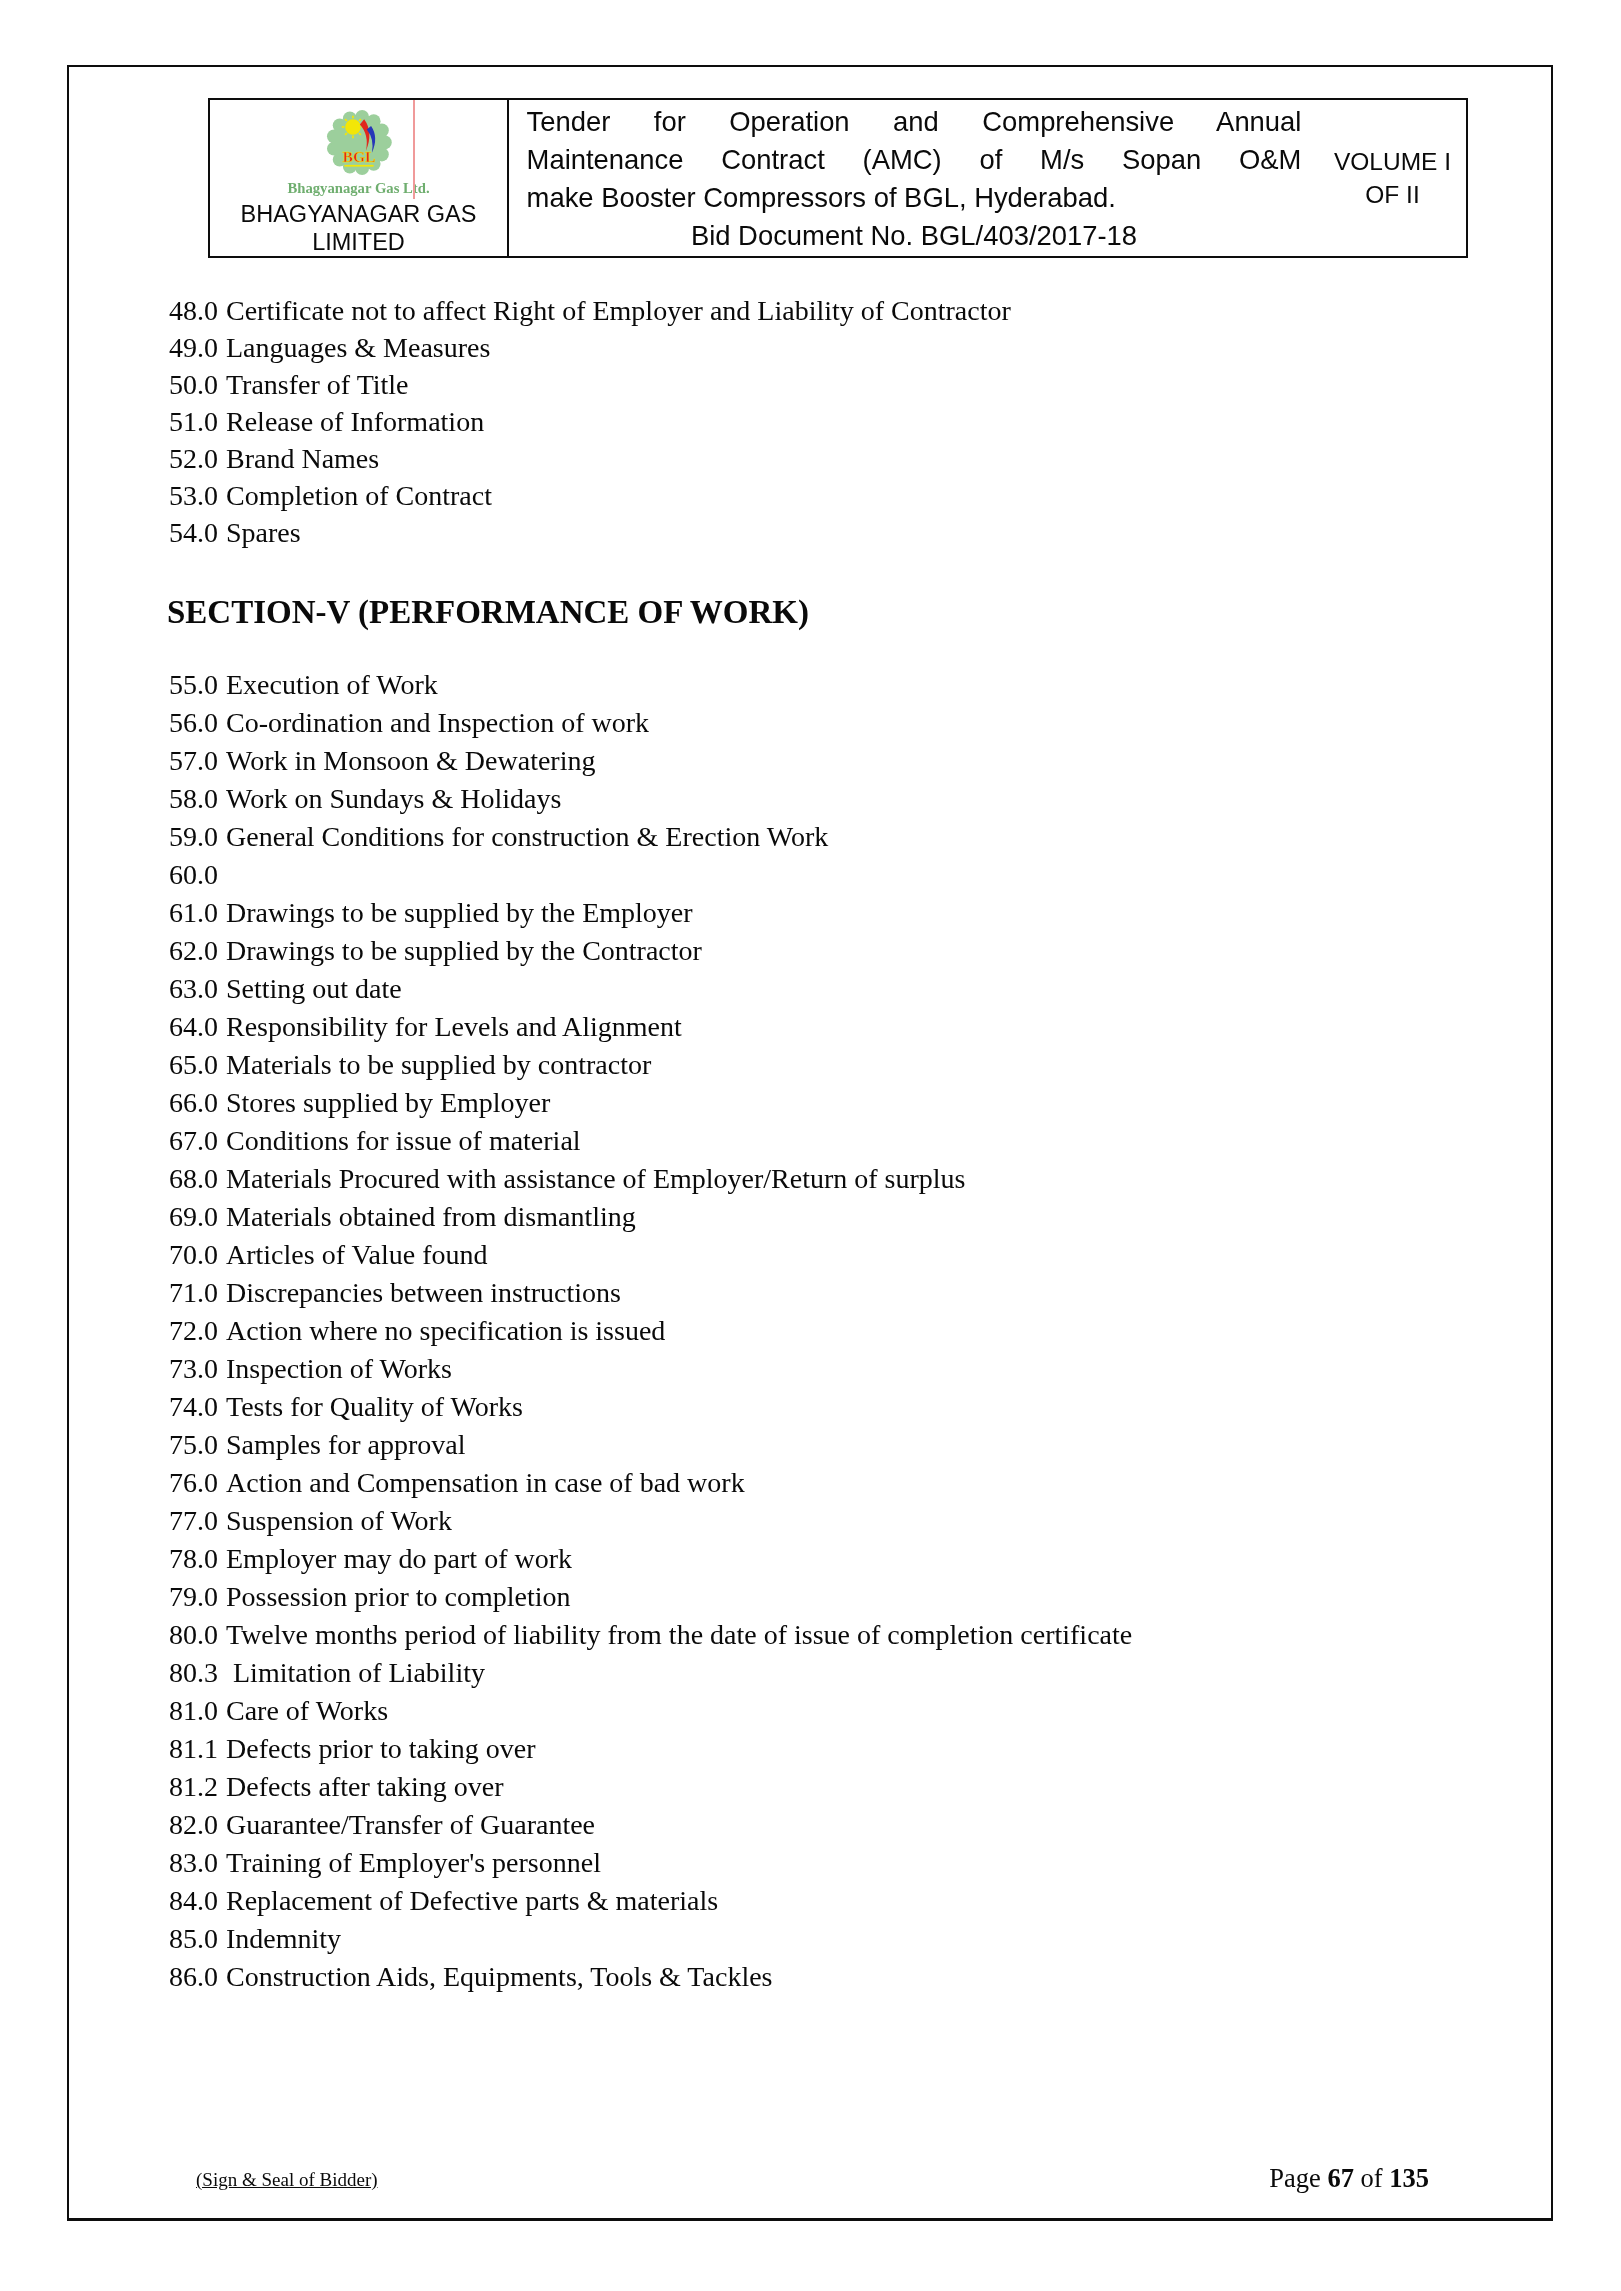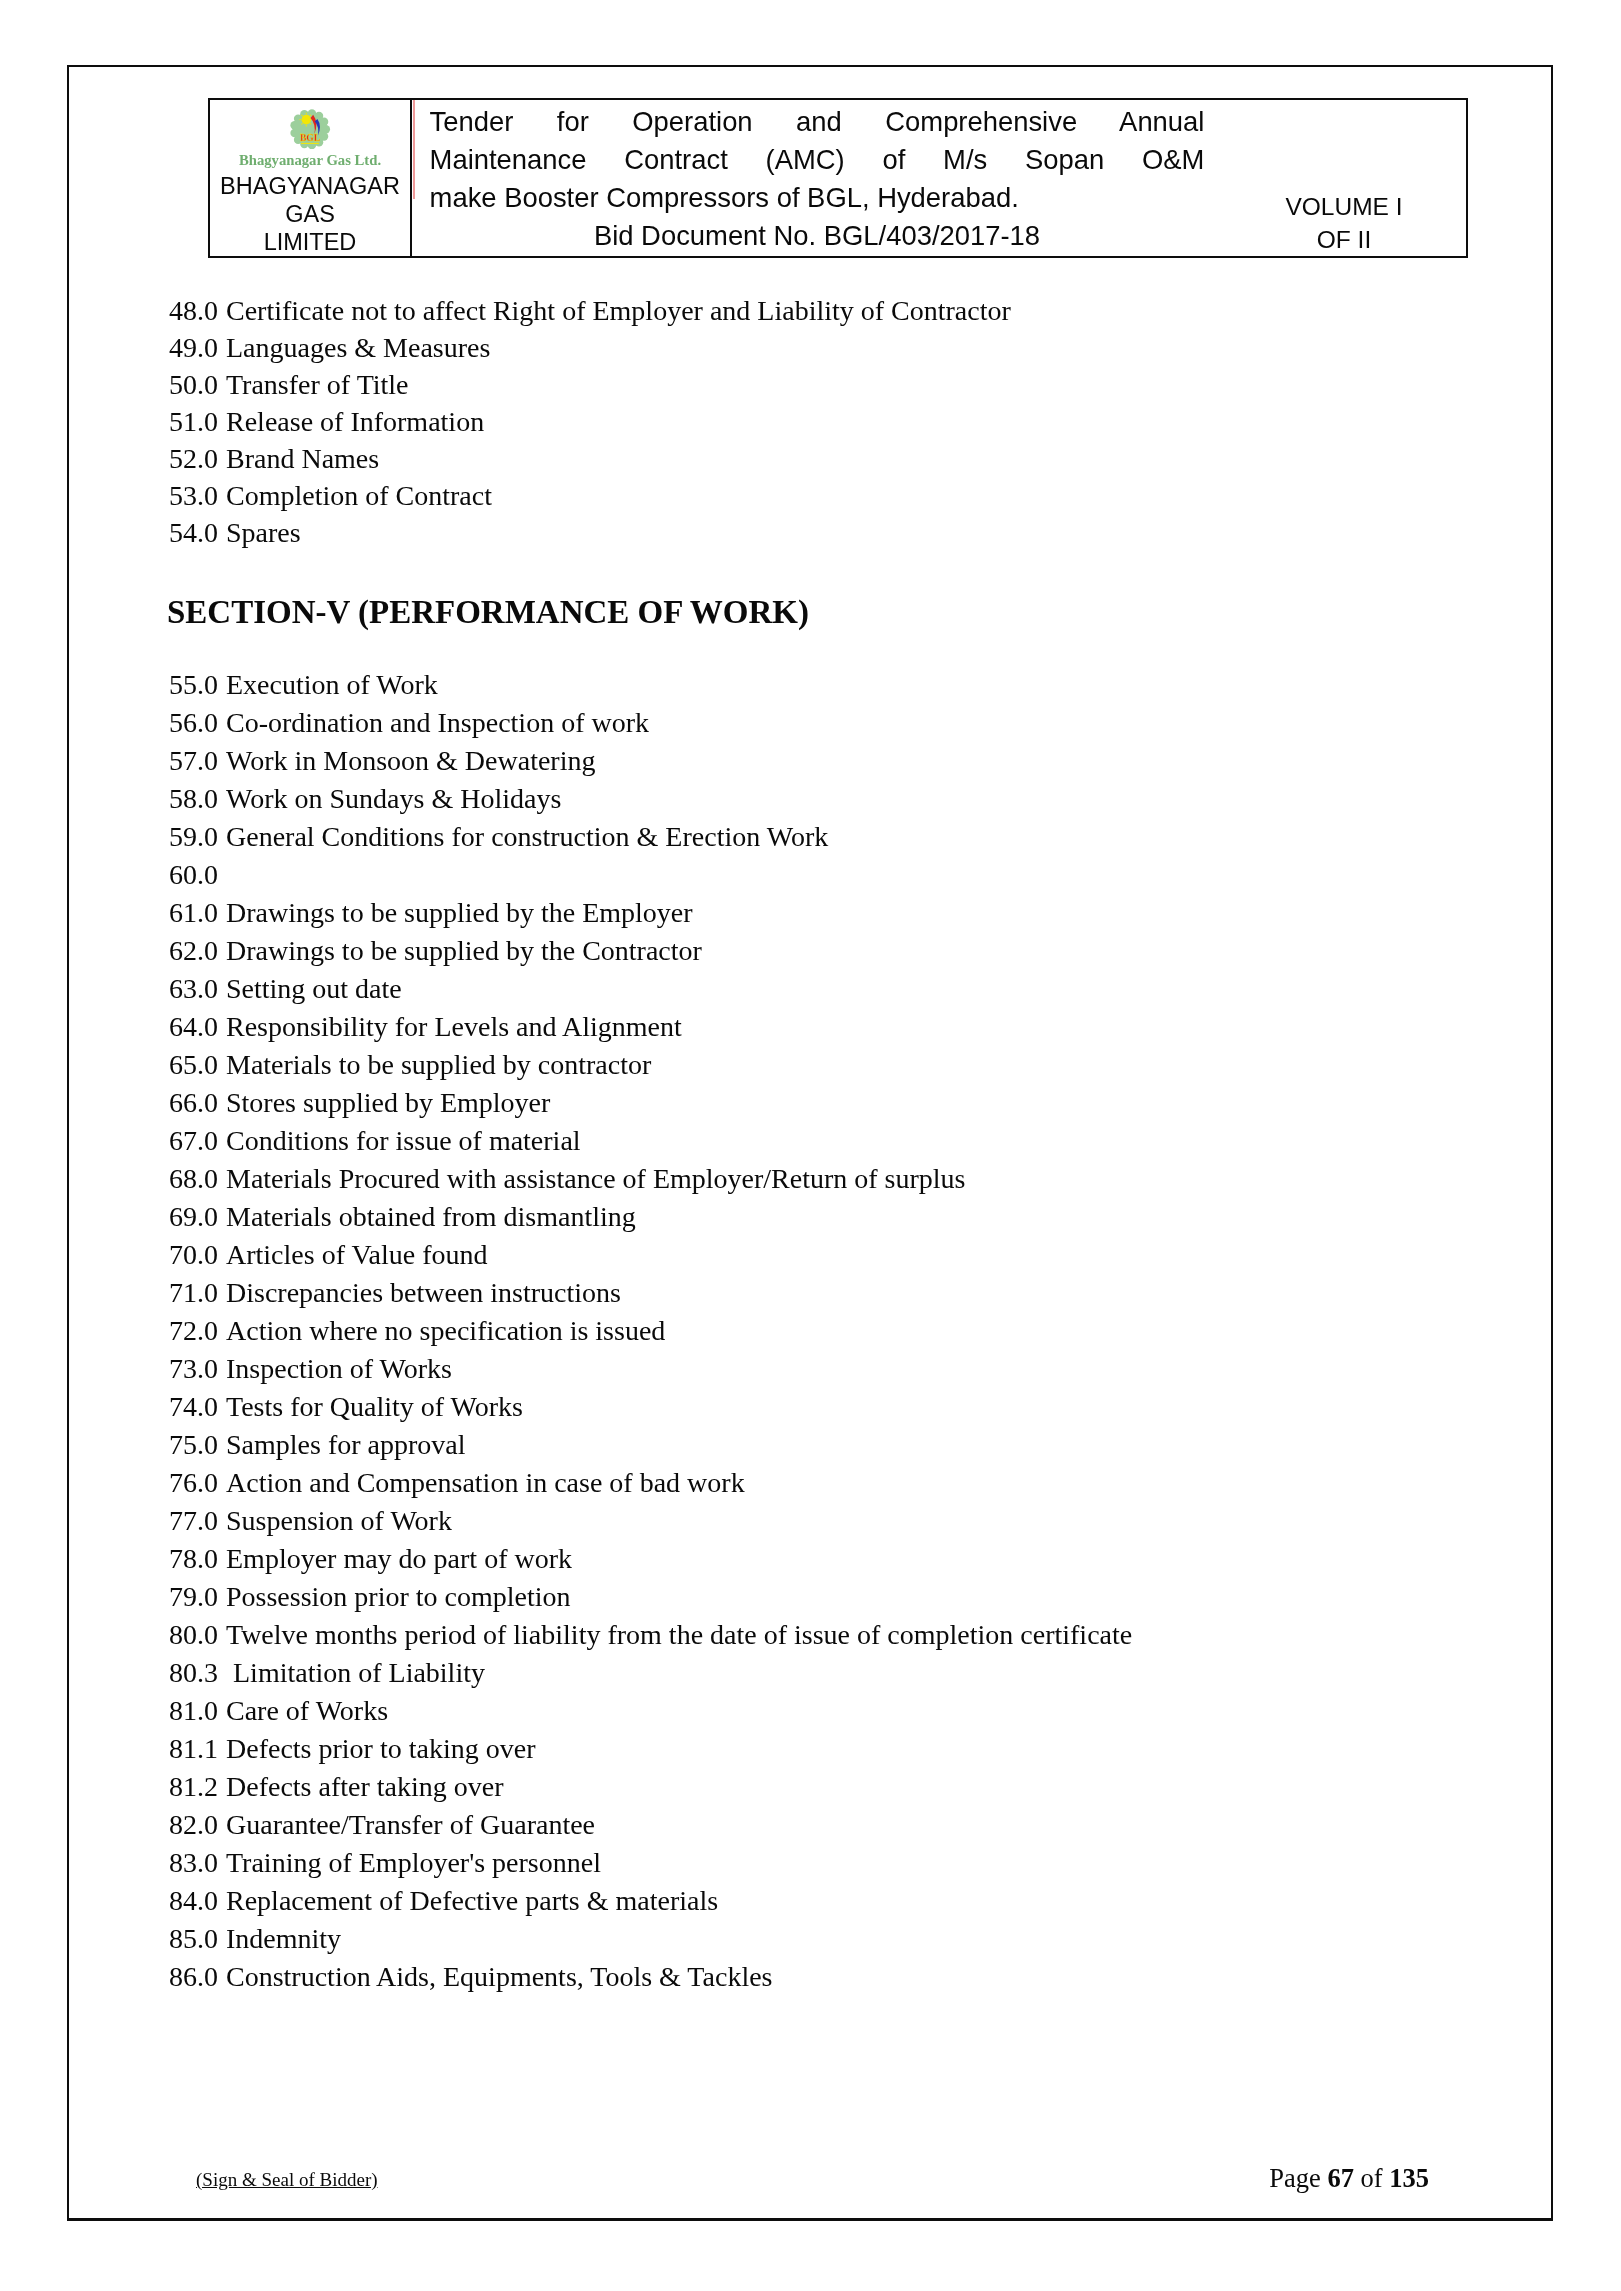--- a/index.html
+++ b/index.html
@@ -3,32 +3,32 @@
 <meta charset="utf-8">
 <style>
   html,body{margin:0;padding:0;background:#ffffff;}
   .page{position:relative;width:1621px;height:2292px;background:#ffffff;overflow:hidden;
         font-family:"Liberation Serif", serif;color:#0a0a0a;}
   .page-border{position:absolute;left:67px;top:65px;width:1486px;height:2156px;
         box-sizing:border-box;border:2px solid #0d0d0d;border-bottom-width:3.9px;}
   
   .header-table{position:absolute;left:208px;top:98px;width:1260px;height:160px;
         box-sizing:border-box;border:2px solid #0d0d0d;display:flex;background:#fff;}
-  .logo-cell{width:202px;box-sizing:border-box;border-right:2px solid #0d0d0d;
+  .logo-cell{width:299px;box-sizing:border-box;border-right:2px solid #0d0d0d;
         position:relative;display:flex;flex-direction:column;align-items:center;padding-top:8px;}
   .red-divider{position:absolute;left:203px;top:0;width:2px;height:99px;}
   .logo-caption{font-family:"Liberation Serif", serif;font-weight:bold;font-size:14.7px;line-height:15.7px;margin-top:1px;}
   .company-name{font-family:"Liberation Sans", sans-serif;font-size:23.5px;line-height:28px;
         text-align:center;color:#0a0a0a;margin-top:2.9px;}
   .title-cell{width:810px;box-sizing:border-box;padding:2.9px 17.6px 0 17.6px;
         font-family:"Liberation Sans", sans-serif;font-size:27.4px;line-height:38px;color:#0a0a0a;}
   .title-line{white-space:normal;}
   .title-line.just{text-align:justify;text-align-last:justify;}
   .title-line.center{text-align:center;}
-  .volume-cell{flex:1;display:flex;flex-direction:column;align-items:center;justify-content:flex-end;
+  .volume-cell{flex:1;display:flex;flex-direction:column;align-items:center;justify-content:center;
         font-family:"Liberation Sans", sans-serif;font-size:24.5px;line-height:33px;color:#0a0a0a;}
   
   .toc{position:absolute;left:169px;font-size:28px;}
   .toc-row{display:flex;height:37px;line-height:37px;}
   #toc-list-2 .toc-row{height:38px;line-height:38px;}
   .toc-num{display:inline-block;width:57px;flex:0 0 57px;}
   .toc-title{white-space:pre;}
   .section-heading{position:absolute;left:167px;top:592px;font-size:33px;line-height:41px;font-weight:bold;}
   
   .sign-seal{position:absolute;left:196px;top:2164px;font-size:19px;line-height:31px;text-decoration:underline;}

